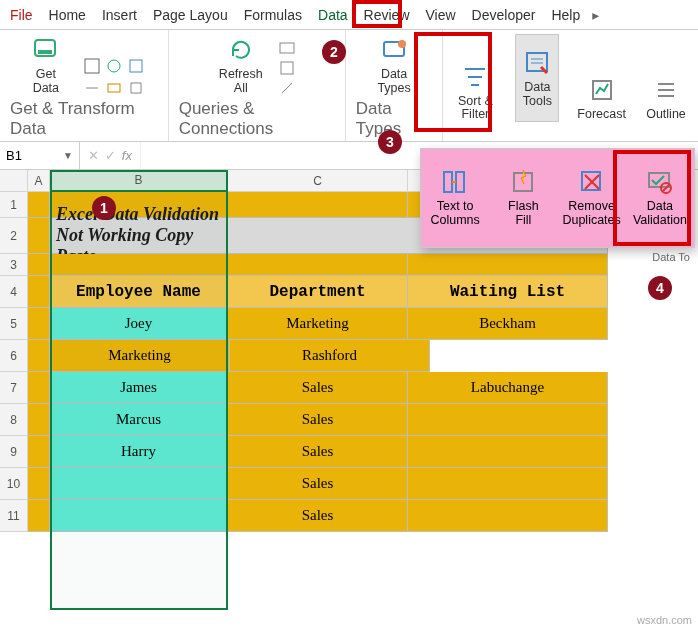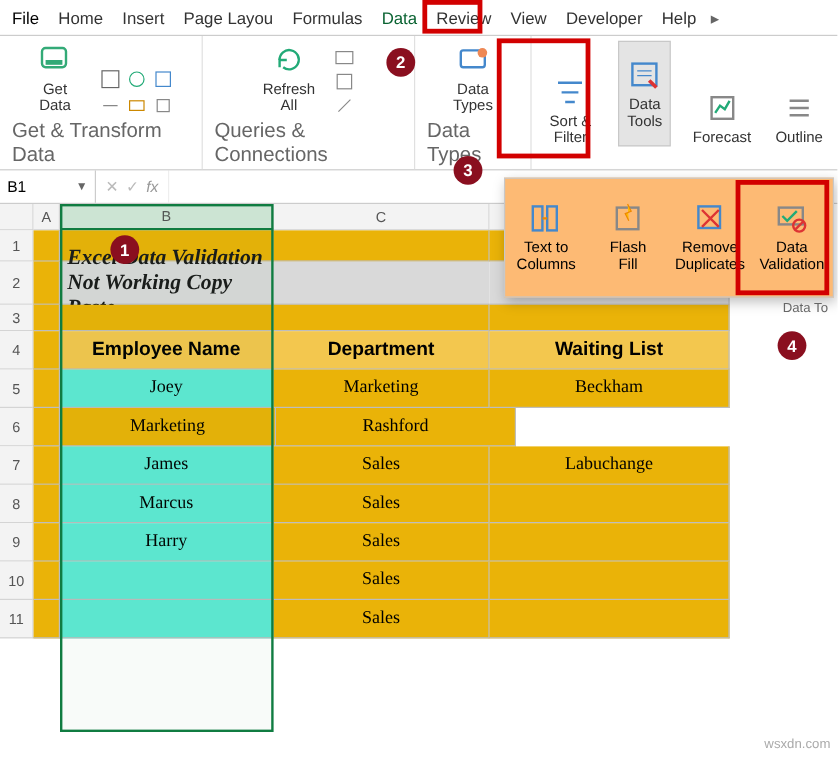--- a/index.html
+++ b/index.html
@@ -2,21 +2,21 @@
 <html><head>
 <meta charset="utf-8">
 <style>
 * { box-sizing: border-box; font-family: "Segoe UI", Arial, sans-serif; }
 body { margin: 0; width: 698px; height: 632px; background: #fff; overflow: hidden; position: relative; }
 
 
 .ribbon-tabs { display: flex; align-items: center; height: 30px; border-bottom: 1px solid #ccc; padding-left: 2px; font-size: 14px; color: #333; }
 .ribbon-tabs .tab { padding: 4px 8px; cursor: pointer; white-space: nowrap; }
 .ribbon-tabs .tab.active { color: #0a6332; }
-.ribbon-tabs .tab.filemenu { color: #000000; }
+.ribbon-tabs .tab.filemenu { color: #b91c1c; }
 .ribbon-tabs .arrow { padding: 0 4px; color: #666; }
 
 
 .ribbon-body { display: flex; height: 112px; border-bottom: 1px solid #ccc; font-size: 12px; color: #333; position: relative; }
 .rgroup { display: flex; flex-direction: column; align-items: center; justify-content: space-between; padding: 4px 10px 2px; border-right: 1px solid #e0e0e0; }
 .rgroup .buttons { display: flex; gap: 16px; align-items: flex-end; }
 .rgroup .glabel { font-size: 17px; color: #666; padding-top: 2px; text-align: left; }
 .bigbtn { display: flex; flex-direction: column; align-items: center; justify-content: flex-end; gap: 2px; min-width: 44px; cursor: pointer; text-align: center; line-height: 1.1; }
 .bigbtn .ic { width: 32px; height: 32px; display: flex; align-items: center; justify-content: center; }
 .bigbtn .lbl { font-size: 12.5px; }
@@ -44,32 +44,32 @@
 .gridrows .row { display:flex; }
 .cell { height:32px; border:1px solid #bdbdbd; border-top:none; border-left:none; font-size:15px; display:flex; align-items:center; justify-content:center; background:#eab308; }
 .cA { width:22px; }
 .cB { width:178px; }
 .cC { width:180px; }
 .cD { width:200px; }
 .r1 .cell { height:26px; }
 .r2 .cell { height:36px; }
 .r3 .cell { height:22px; }
 .titlecell { background:#d9d9d9; font-style: italic; font-weight:700; font-size:18px; color:#1a1a1a; font-family: Georgia, serif; justify-content:flex-start; padding-left:6px;}
-.hdrcell { background:#f3c74e; font-weight:700; font-family: Liberation Sans, sans-serif; font-size:16px; }
+.hdrcell { background:#f3c74e; font-weight:700; font-family: Liberation Mono, monospace; font-size:16px; }
 .empcell { background:#5eead4; font-family: Georgia, serif; }
 .datacell { font-family: Georgia, serif; }
 .colsel-overlay { position:absolute; top:0; left:22px; width:178px; bottom:0; pointer-events:none; border:2px solid #107c41; box-shadow: inset 0 0 0 100vmax rgba(16,124,65,0.03); }
 
 
 .redbox { position:absolute; border:4px solid #d20000; pointer-events:none; z-index:50;}
 
 .stepnum { position:absolute; width:24px; height:24px; border-radius:50%; background:#8a0f1f; color:#fff; font-weight:700; font-size:14px; display:flex; align-items:center; justify-content:center; z-index:60; }
 
 
-.droppanel { position:absolute; top:148px; left:420px; width:275px; height:100px; background:#fdba74; border:1px solid #c8c8c8; box-shadow: 2px 4px 10px rgba(0,0,0,.25); display:flex; z-index:40; }
+.droppanel { position:absolute; top:148px; left:420px; width:275px; height:100px; background:#f9a8d4; border:1px solid #c8c8c8; box-shadow: 2px 4px 10px rgba(0,0,0,.25); display:flex; z-index:40; }
 .droppanel .pbtn { flex:1; display:flex; flex-direction:column; align-items:center; justify-content:center; gap:4px; font-size:12.5px; text-align:center; line-height:1.1; cursor:pointer; }
 .droppanel .plabel { position:absolute; right:4px; bottom:-16px; font-size:11px; color:#666;}
 .watermark { position:absolute; right:6px; bottom:6px; font-size:11px; color:#aaa; z-index:5;}
 </style>
 </head>
 <body>
 
 <div class="ribbon-tabs">
   <span class="tab filemenu">File</span>
   <span class="tab">Home</span>

